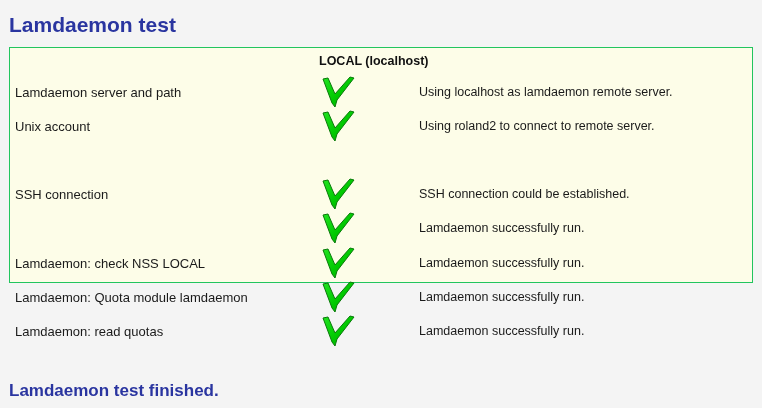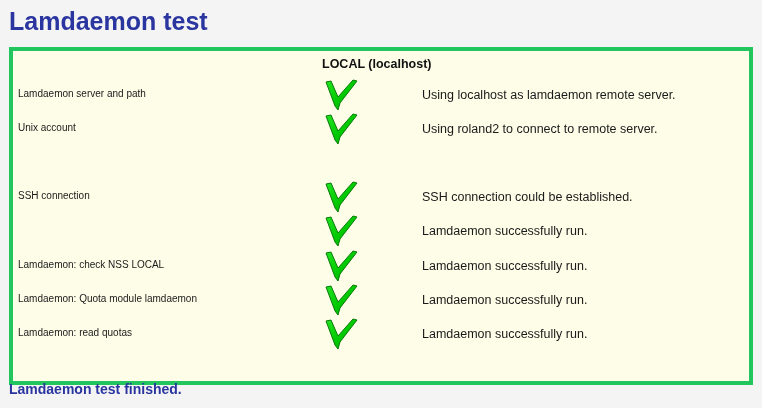--- a/index.html
+++ b/index.html
@@ -14,36 +14,36 @@
     overflow: hidden;
   }
   .page {
     position: relative;
     width: 762px;
     height: 408px;
   }
   .page-title {
     position: absolute;
     left: 9px;
-    top: 7px;
-    font-size: 25px;
+    top: 13px;
+    font-size: 21px;
     font-weight: bold;
     color: #2a35a0;
     letter-spacing: 0px;
     white-space: nowrap;
   }
   .result-table {
     position: absolute;
     left: 9px;
     top: 47px;
     width: 744px;
-    height: 338px;
+    height: 236px;
     box-sizing: border-box;
     background: #fdfde8;
-    border: 4px solid #22c55e;
+    border: 1px solid #22c55e;
   }
   .table-inner {
     position: relative;
     width: 100%;
     height: 100%;
   }
   .col-header {
     position: absolute;
     left: 309px;
     top: 6px;
@@ -55,21 +55,21 @@
   .row {
     position: absolute;
     left: 0;
     width: 100%;
     height: 34px;
   }
   .row-label {
     position: absolute;
     left: 5px;
     top: 9px;
-    font-size: 10px;
+    font-size: 13px;
     color: #1a1a1a;
     white-space: nowrap;
   }
   .row-icon {
     position: absolute;
     left: 309px;
     top: -2px;
     width: 38px;
     height: 36px;
   }
@@ -84,21 +84,21 @@
     top: 9px;
     font-size: 12.5px;
     color: #1a1a1a;
     white-space: nowrap;
     margin-left: 40px;
   }
   .footer-title {
     position: absolute;
     left: 9px;
     top: 381px;
-    font-size: 14px;
+    font-size: 17px;
     font-weight: bold;
     color: #2a35a0;
     white-space: nowrap;
   }
 </style>
 </head>
 <body>
 
 <div class="page">
 

